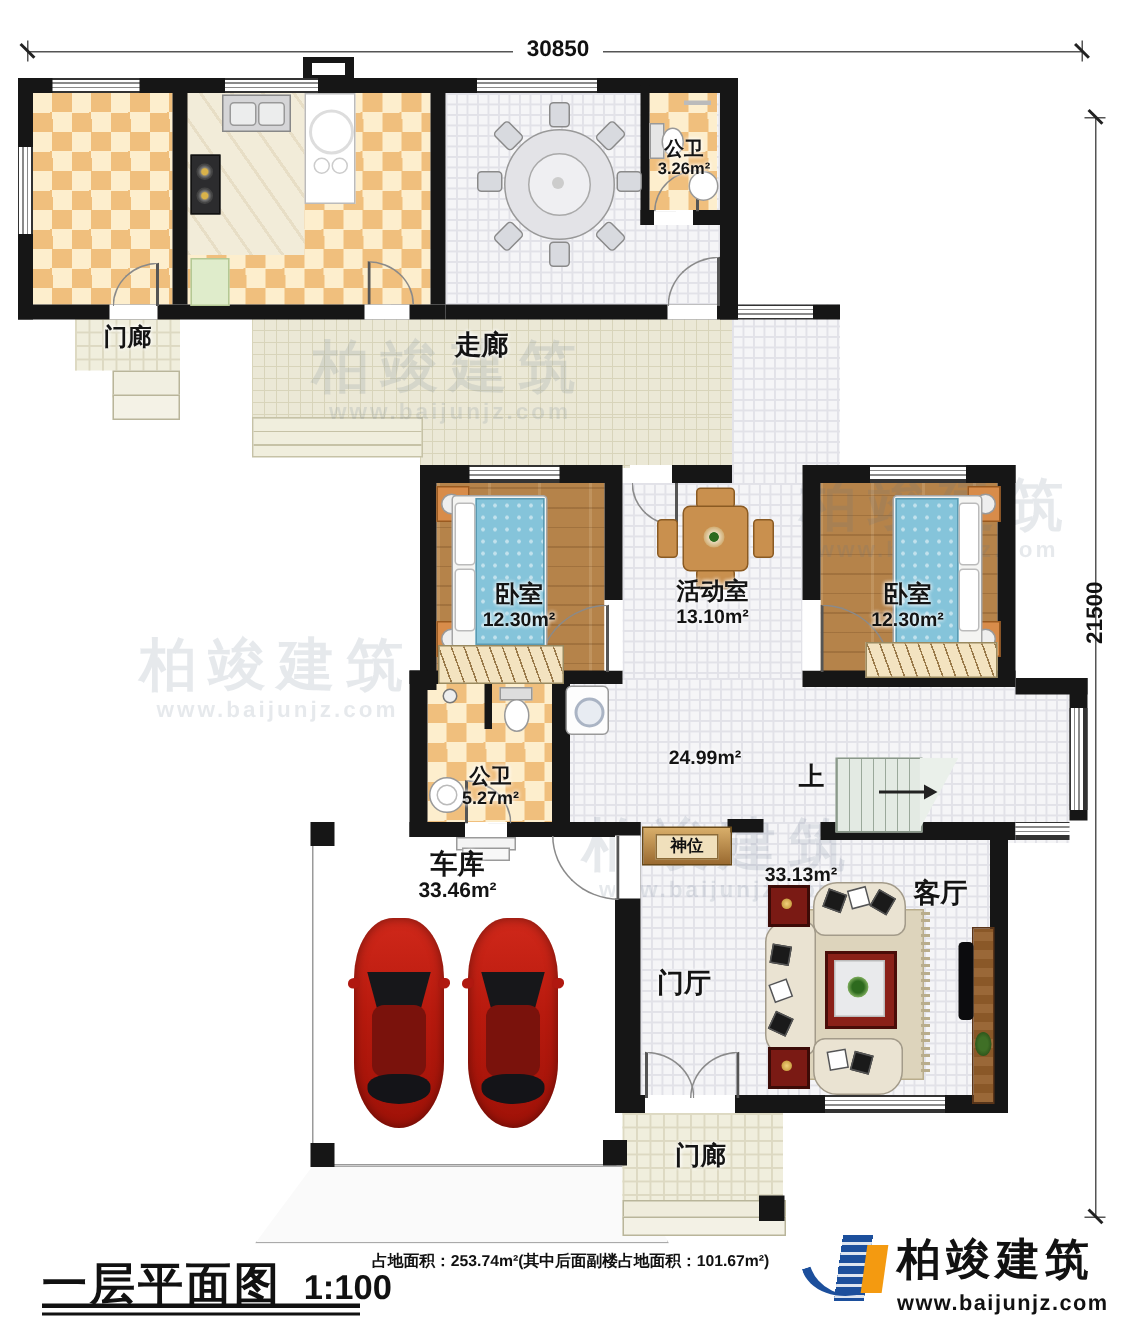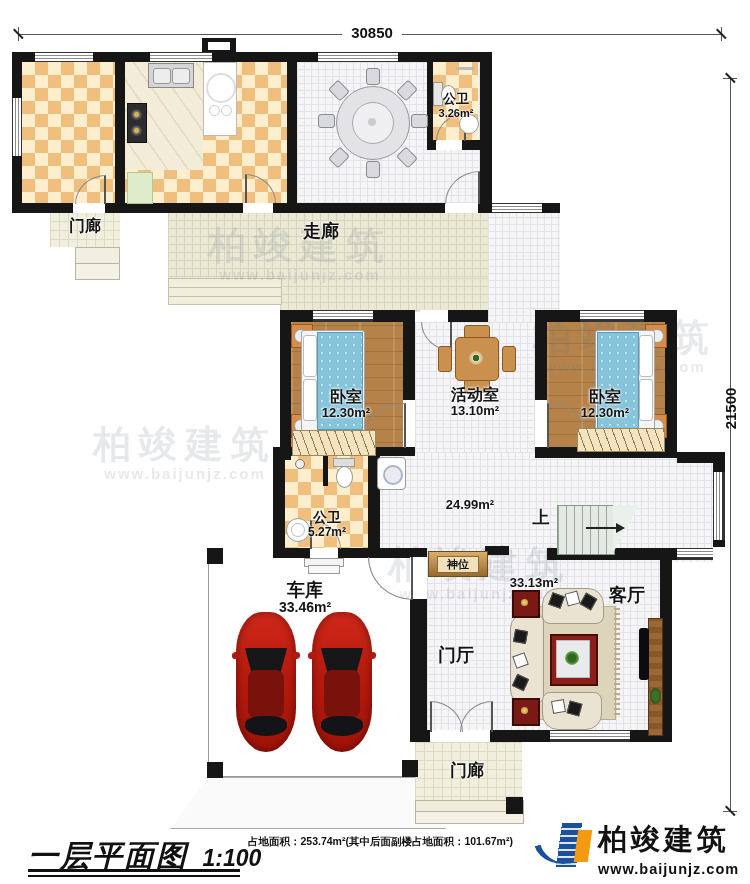--- a/index.html
+++ b/index.html
@@ -333,21 +333,21 @@
   <div class="rlabel" style="left:294px;top:510px;width:66px;">
     <span class="nm" style="font-size:14px;">公卫</span>
     <span class="ar" style="font-size:12px;">5.27m²</span>
     </div>
   <div class="rlabel" style="left:438px;top:498px;width:64px;">
     <span class="ar" style="font-size:13px;">24.99m²</span>
     </div>
   <div class="rlabel" style="left:530px;top:508px;width:22px;">
     <span class="nm" style="font-size:17px;">上</span>
     </div>
-  <div class="rlabel" style="left:250px;top:580px;width:110px;">
+  <div class="rlabel" style="left:250px;top:566px;width:110px;">
     <span class="nm" style="font-size:18px;">车库</span>
     <span class="ar" style="font-size:14px;">33.46m²</span>
     </div>
   <div class="rlabel" style="left:500px;top:576px;width:68px;">
     <span class="ar" style="font-size:13px;">33.13m²</span>
     </div>
   <div class="rlabel" style="left:598px;top:585px;width:58px;">
     <span class="nm" style="font-size:18px;">客厅</span>
     </div>
   <div class="rlabel" style="left:428px;top:645px;width:56px;">
@@ -363,21 +363,21 @@
   <div class="tick" style="left:12px;top:33px;"></div>
   <div class="tick" style="left:715px;top:33px;"></div>
   <div class="dimtext" style="left:342px;top:24px;width:60px;">30850</div>
   <div class="dimline" style="left:730px;top:78px;width:1px;height:734px;"></div>
   <div class="f" style="left:723px;top:78px;width:14px;height:1px;background:#555;"></div>
   <div class="f" style="left:723px;top:811px;width:14px;height:1px;background:#555;"></div>
   <div class="tick" style="left:724px;top:77px;"></div>
   <div class="tick" style="left:724px;top:810px;"></div>
   <div class="dimtext" style="left:702px;top:400px;width:56px;transform:rotate(-90deg);background:transparent;">21500</div>
 
-  <div class="f" style="left:28px;top:836px;white-space:nowrap;font-style:italic;">
+  <div class="f" style="left:28px;top:836px;white-space:nowrap;">
     <span class="ftext" style="font-size:30px;letter-spacing:2px;">一层平面图</span>
     <span class="ftext" style="font-size:23px;margin-left:10px;">1:100</span>
   </div>
   <div class="f" style="left:28px;top:869px;width:212px;height:3px;background:#111;"></div>
   <div class="f" style="left:28px;top:875px;width:212px;height:2px;background:#111;"></div>
   <div class="f" style="left:248px;top:834px;width:265px;">
     <div class="ftext" style="font-size:10.5px;line-height:15px;white-space:nowrap;">占地面积：253.74m²(其中后面副楼占地面积：101.67m²)</div>
   </div>
   <div class="f" style="left:538px;top:818px;width:54px;height:56px;">
     <div class="f" style="left:18px;top:2px;width:20px;height:44px;background:#1c4f9c;transform:skewX(-8deg);background-image:repeating-linear-gradient(0deg,transparent 0 5px,rgba(255,255,255,.85) 5px 7px);background-clip:content-box;padding:3px;"></div>

